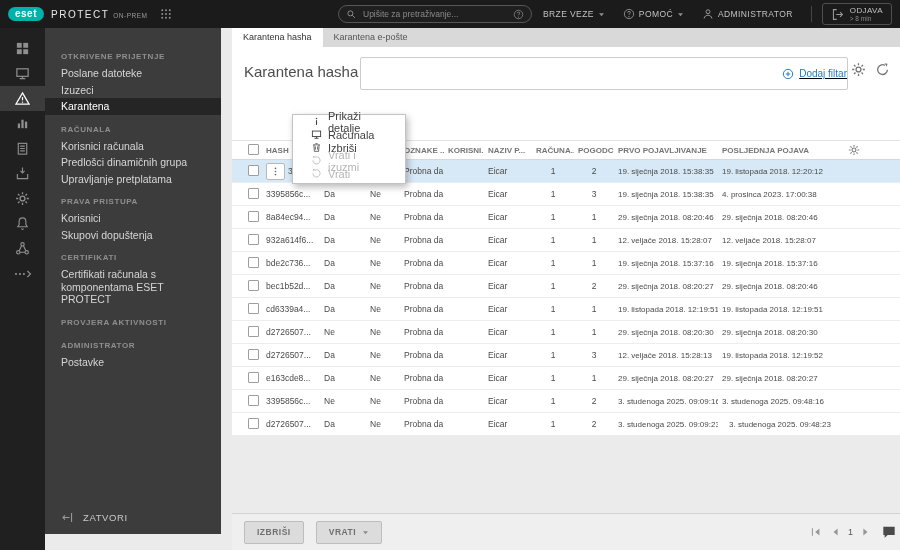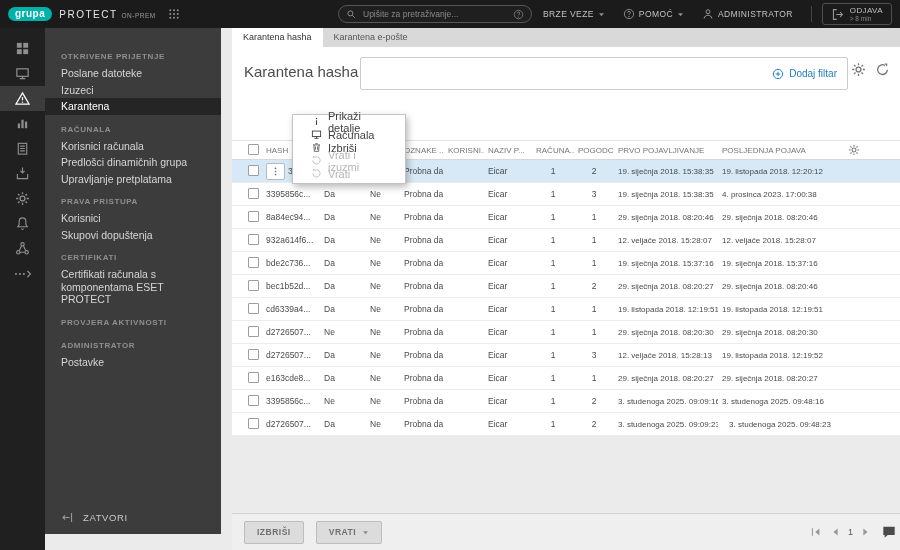--- a/index.html
+++ b/index.html
@@ -55,30 +55,30 @@
 
   
   .main{position:absolute;left:232px;top:28px;right:0;bottom:0;background:#ebebeb;}
   .tabbar{height:19px;background:#d9d9d9;display:flex;}
   .tab{padding:0 11px;line-height:19px;font-size:9px;color:#555;cursor:pointer;white-space:nowrap;}
   .tab.active{background:#ffffff;color:#333;}
   .panel{position:absolute;top:19px;left:0;right:0;background:#fff;}
   .titlebar{height:53px;position:relative;}
   .page-title{position:absolute;left:12px;top:16px;font-size:15px;color:#4d4d4d;}
   .filterbox{position:absolute;left:128px;right:52px;top:10px;height:31px;border:1px solid #cccccc;
-             border-radius:2px;display:flex;align-items:center;justify-content:flex-end;padding-right:10px;}
+             border-radius:2px;display:flex;align-items:center;justify-content:flex-end;padding-right:0;text-decoration:underline;}
   .add-filter{color:#1E7BC4;font-size:10px;display:flex;align-items:center;gap:5px;cursor:pointer;}
   .add-filter .pic{width:12px;height:12px;}
   .tools{position:absolute;right:10px;top:15px;display:flex;gap:9px;color:#767676;}
   .tools .tic{width:15px;height:15px;cursor:pointer;}
   .gap40{height:40px;background:#fff;}
 
   
   .thead{display:flex;align-items:center;height:18px;border-top:1px solid #e3e3e3;border-bottom:1px solid #d8d8d8;background:#fff;}
-  .th{flex:0 0 auto;font-size:8px;font-weight:normal;color:#757575;padding-left:4px;box-sizing:border-box;
+  .th{flex:0 0 auto;font-size:8px;font-weight:bold;color:#757575;padding-left:4px;box-sizing:border-box;
       white-space:nowrap;overflow:hidden;}
   .th-gear{display:flex;align-items:center;padding-left:10px;color:#767676;}
   .sm-ic{width:12px;height:12px;cursor:pointer;}
   .row{display:flex;align-items:center;height:22px;border-bottom:1px solid #ededed;background:#fff;
        font-size:8.5px;color:#4a4a4a;cursor:pointer;}
   .row.selected{background:#D7E9F6;}
   .cell{flex:0 0 auto;padding-left:4px;box-sizing:border-box;white-space:nowrap;overflow:hidden;}
   .cell.c-center{text-align:center;padding-left:0;}
   .cell.date{font-size:8px;}
   .cell.shift{padding-left:16px;}
@@ -106,21 +106,21 @@
   .pager{margin-left:auto;display:flex;align-items:center;gap:7px;margin-right:10px;color:#969696;}
   .pg-btn{width:12px;height:12px;cursor:pointer;display:inline-flex;}
   .pg-ic{width:12px;height:12px;}
   .page-num{font-size:9px;color:#555;}
   .chat{width:14px;height:14px;color:#4a4a4a;margin-right:4px;cursor:pointer;}
 </style>
 </head>
 <body>
 
 <div class="topbar">
-  <span class="logo-pill">grupa</span>
+  <span class="logo-pill">eset</span>
   <span class="product">PROTECT</span>
   <span class="edition">ON-PREM</span>
   <span class="icon appgrid">
       <svg viewBox="0 0 16 16" fill="currentColor">
         <circle cx="3" cy="3" r="1.3"></circle>
         <circle cx="8" cy="3" r="1.3"></circle>
         <circle cx="13" cy="3" r="1.3"></circle>
         <circle cx="3" cy="8" r="1.3"></circle>
         <circle cx="8" cy="8" r="1.3"></circle>
         <circle cx="13" cy="8" r="1.3"></circle>

